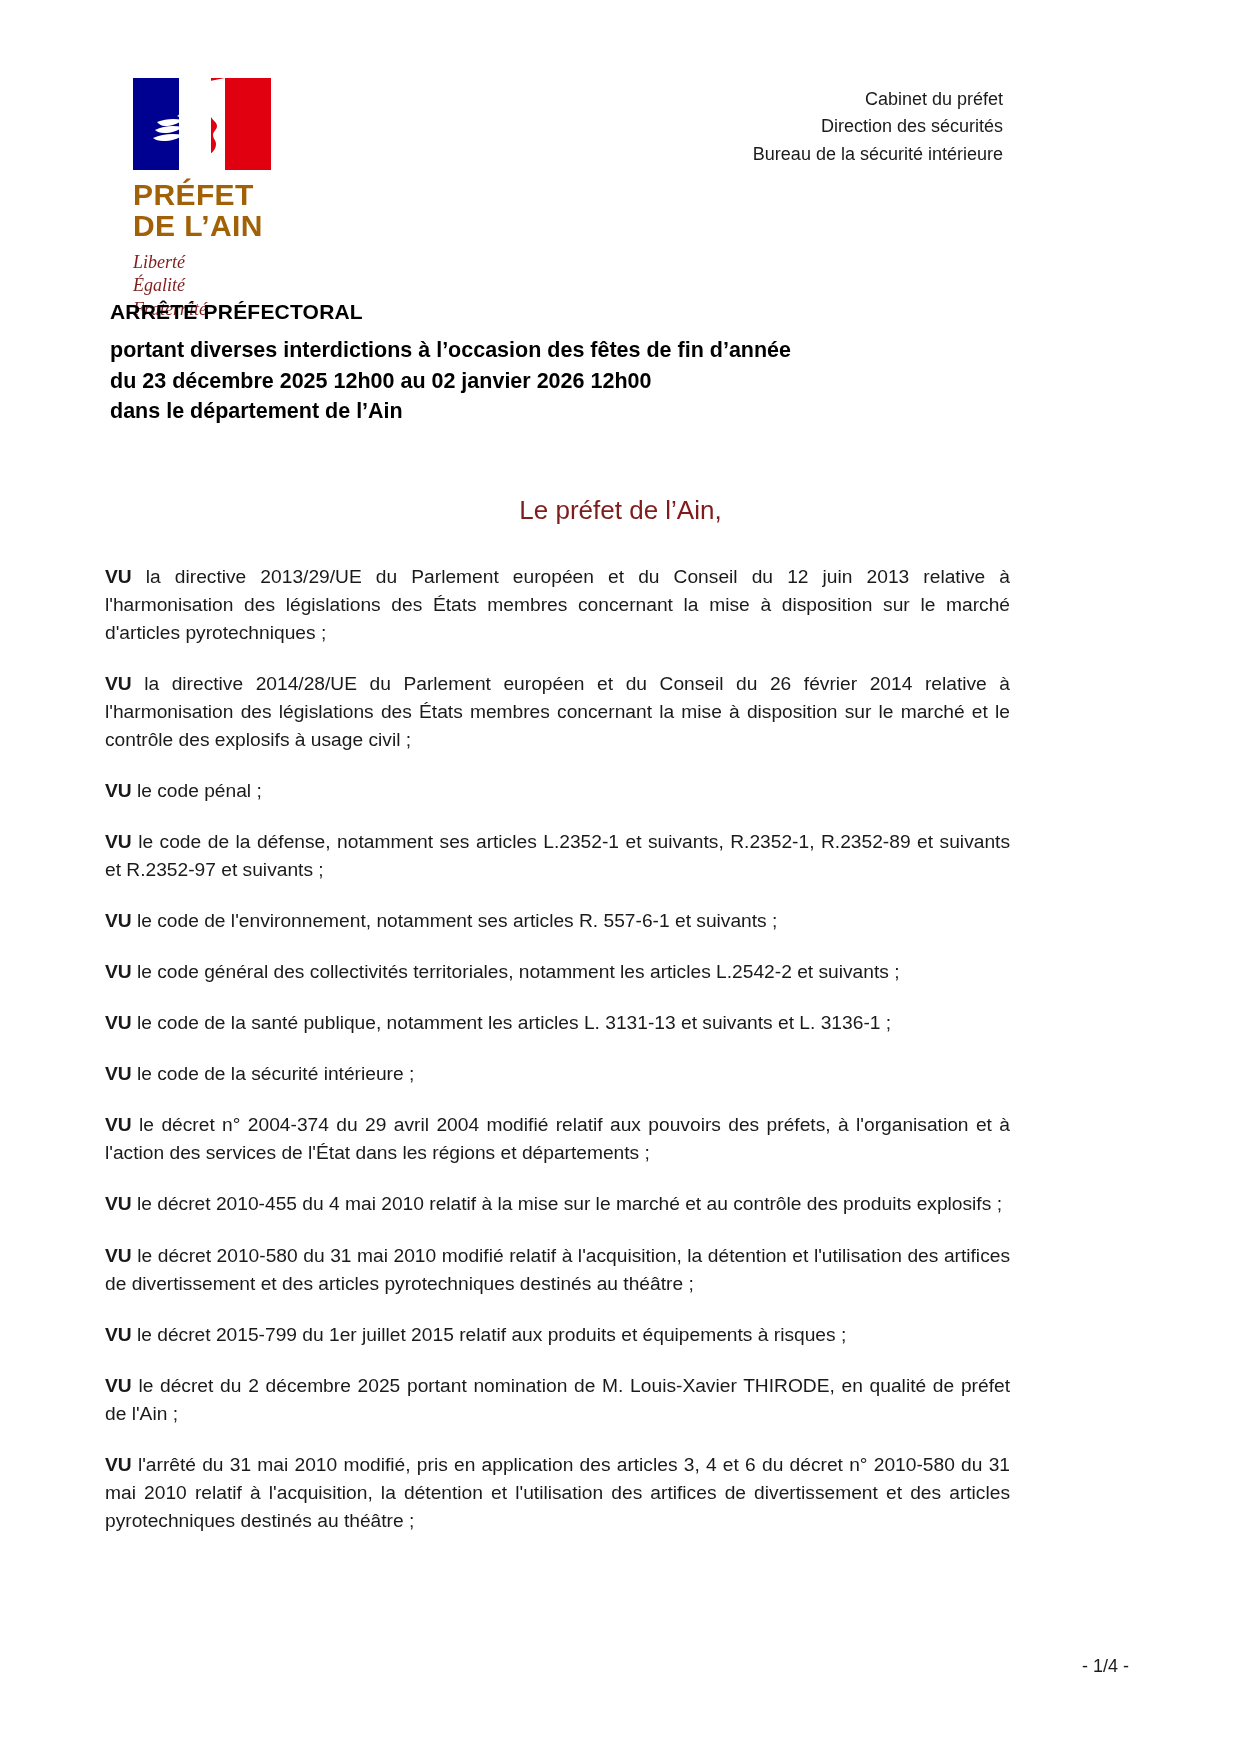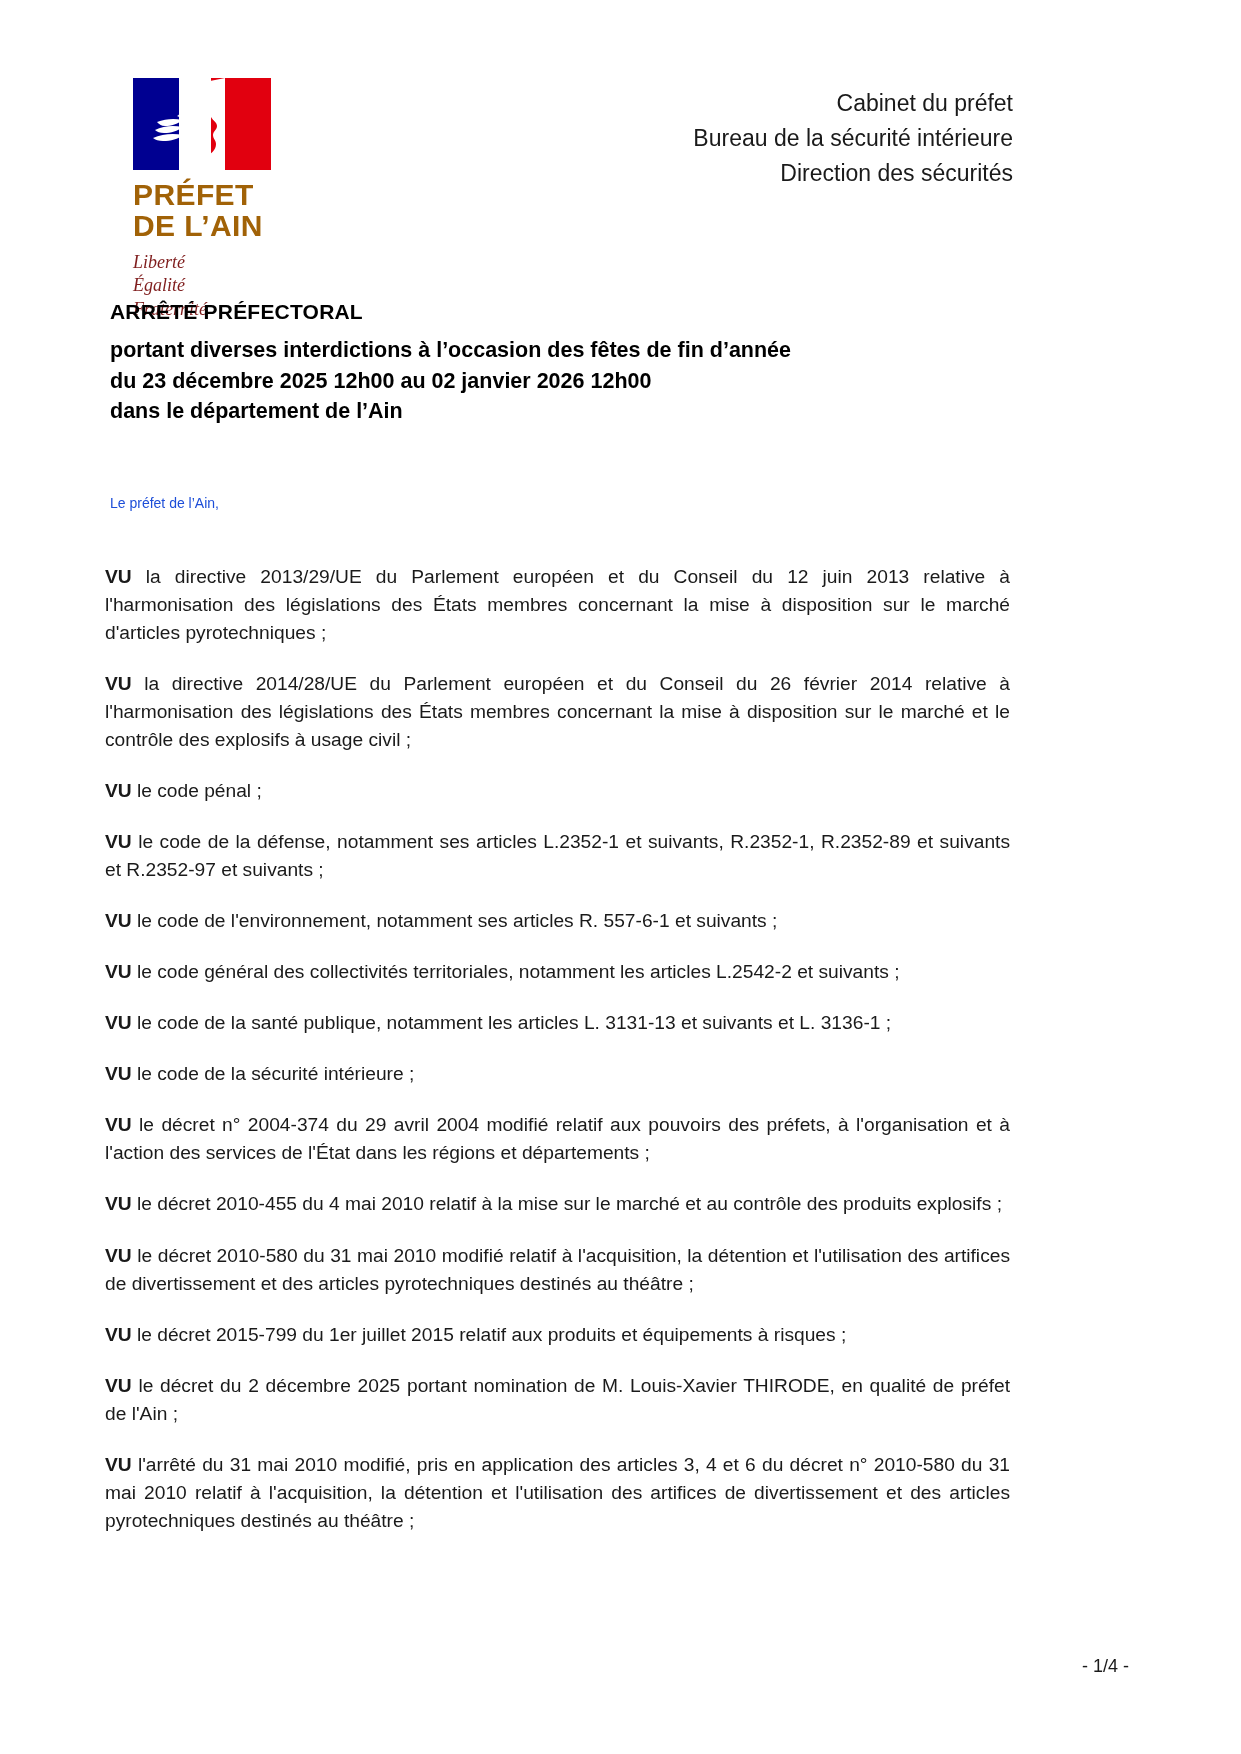--- a/index.html
+++ b/index.html
@@ -52,24 +52,24 @@
     font-family: "Liberation Serif", serif;
     font-style: italic;
     font-size: 18px;
     line-height: 1.3;
     color: #7f1d1d;
   }
   .motto span { display: block; }
 
   .service-block {
     position: absolute;
-    right: 228px;
+    right: 238px;
     top: 8px;
     text-align: right;
-    font-size: 23px;
+    font-size: 18px;
     line-height: 1.52;
     color: #1a1a1a;
     white-space: nowrap;
   }
   .service-block span { display: block; }
 
   
   .title-block {
     position: absolute;
     top: 300px;
@@ -90,23 +90,23 @@
     line-height: 1.42;
     color: #000000;
   }
   .doc-subject span { display: block; }
 
   .salutation {
     position: absolute;
     top: 495px;
     left: 110px;
     width: 1021px;
-    text-align: left;
-    font-size: 14px;
-    color: #1d4ed8;
+    text-align: center;
+    font-size: 26px;
+    color: #7f1d1d;
   }
 
   
   .body-block {
     position: absolute;
     top: 563px;
     left: 105px;
     width: 905px;
   }
   .clause {
@@ -161,22 +161,22 @@
 
       <div class="motto">
         <span>Liberté</span>
         <span>Égalité</span>
         <span>Fraternité</span>
       </div>
     </div>
 
     <div class="service-block">
       <span>Cabinet du préfet</span>
+      <span>Direction des sécurités</span>
       <span>Bureau de la sécurité intérieure</span>
-      <span>Direction des sécurités</span>
     </div>
 
   </div>
 
   <div class="title-block">
     <div class="doc-kind">ARRÊTÉ PRÉFECTORAL</div>
     <div class="doc-subject">
       <span>portant diverses interdictions à l’occasion des fêtes de fin d’année</span>
       <span>du 23 décembre 2025 12h00 au 02 janvier 2026 12h00</span>
       <span>dans le département de l’Ain</span>

